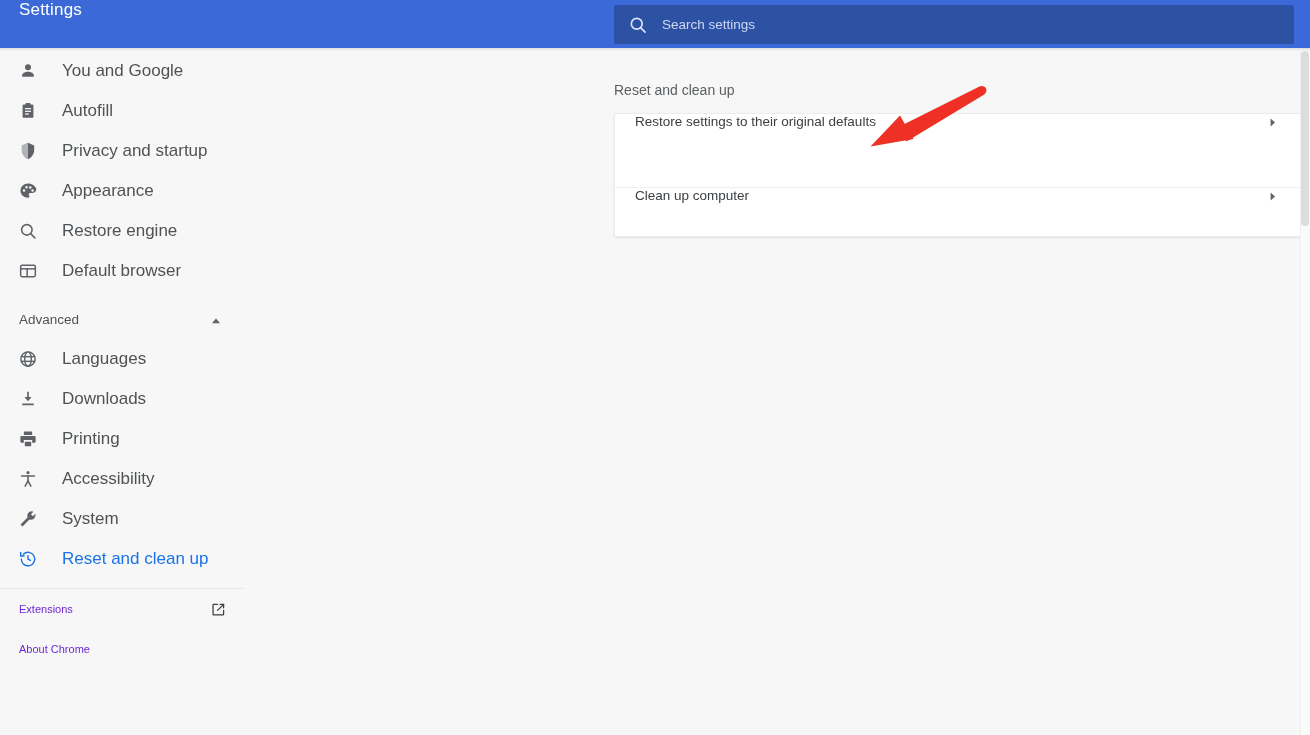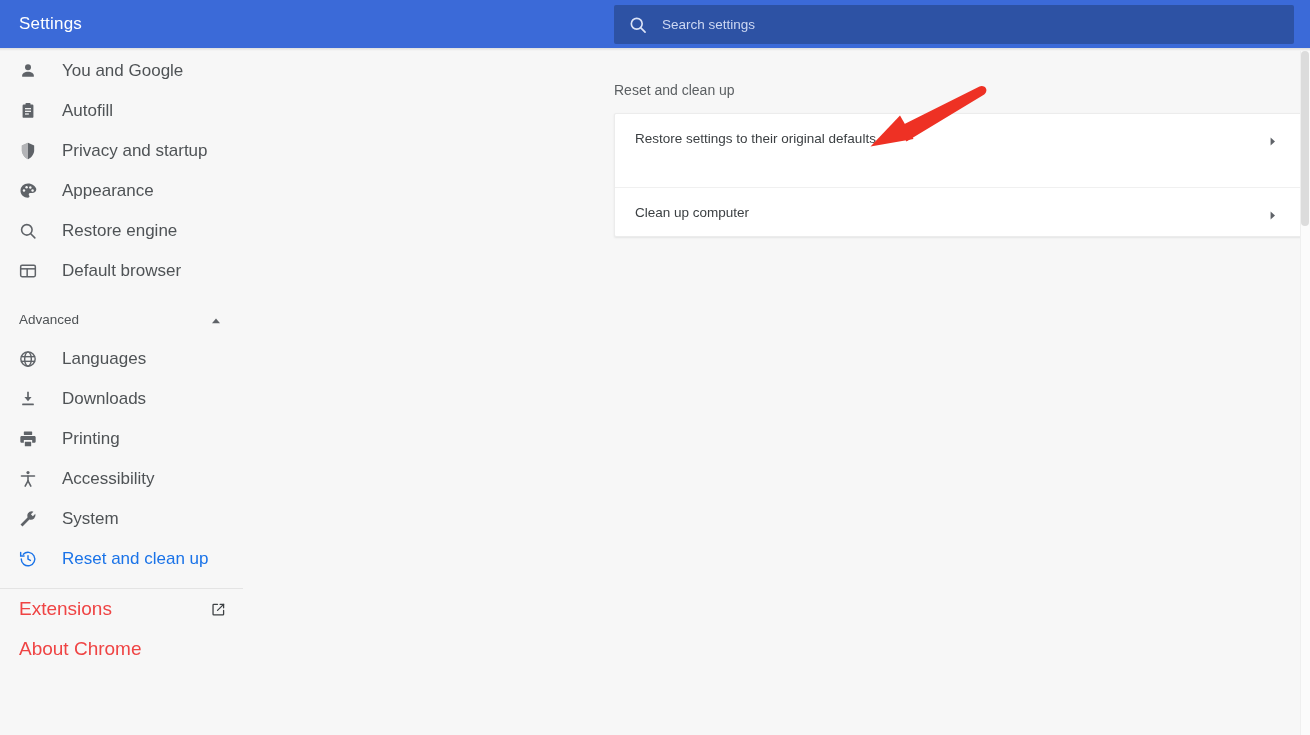--- a/index.html
+++ b/index.html
@@ -16,21 +16,20 @@
   }
 
   
   #header {
     position: absolute;
     left: 0; top: 0;
     width: 1310px;
     height: 48px;
     background: #3b6ad8;
     display: flex;
-    align-items: center;
     box-sizing: border-box;
   }
   #header-title {
     color: #ffffff;
     font-size: 17px;
     letter-spacing: .2px;
     margin-left: 19px;
     white-space: nowrap;
   }
   #search-box {
@@ -135,22 +134,22 @@
 
   .bottom-item {
     height: 40px;
     display: flex;
     align-items: center;
     cursor: pointer;
     box-sizing: border-box;
   }
   .bottom-label {
     margin-left: 19px;
-    font-size: 19px;
-    color: #ef4444;
+    font-size: 11px;
+    color: #6d28d9;
     white-space: nowrap;
   }
   #extensions-icon {
     margin-left: auto;
     margin-right: 17px;
     width: 17px; height: 17px;
     display: block;
     color: #3c4043;
   }
 
@@ -177,21 +176,20 @@
     width: 692px;
     background: #ffffff;
     border: 1px solid #ececec;
     border-radius: 2px;
     box-shadow: 0 1px 2px rgba(60,64,67,.10);
     box-sizing: border-box;
   }
   .card-row {
     height: 49px;
     display: flex;
-    align-items: center;
     position: relative;
     cursor: pointer;
     box-sizing: border-box;
   }
   .card-row + .card-row { border-top: 1px solid #f0f0f0; margin-top: 24px; }
   .card-row-label {
     margin-left: 20px;
     font-size: 13.5px;
     color: #3c4043;
     white-space: nowrap;

